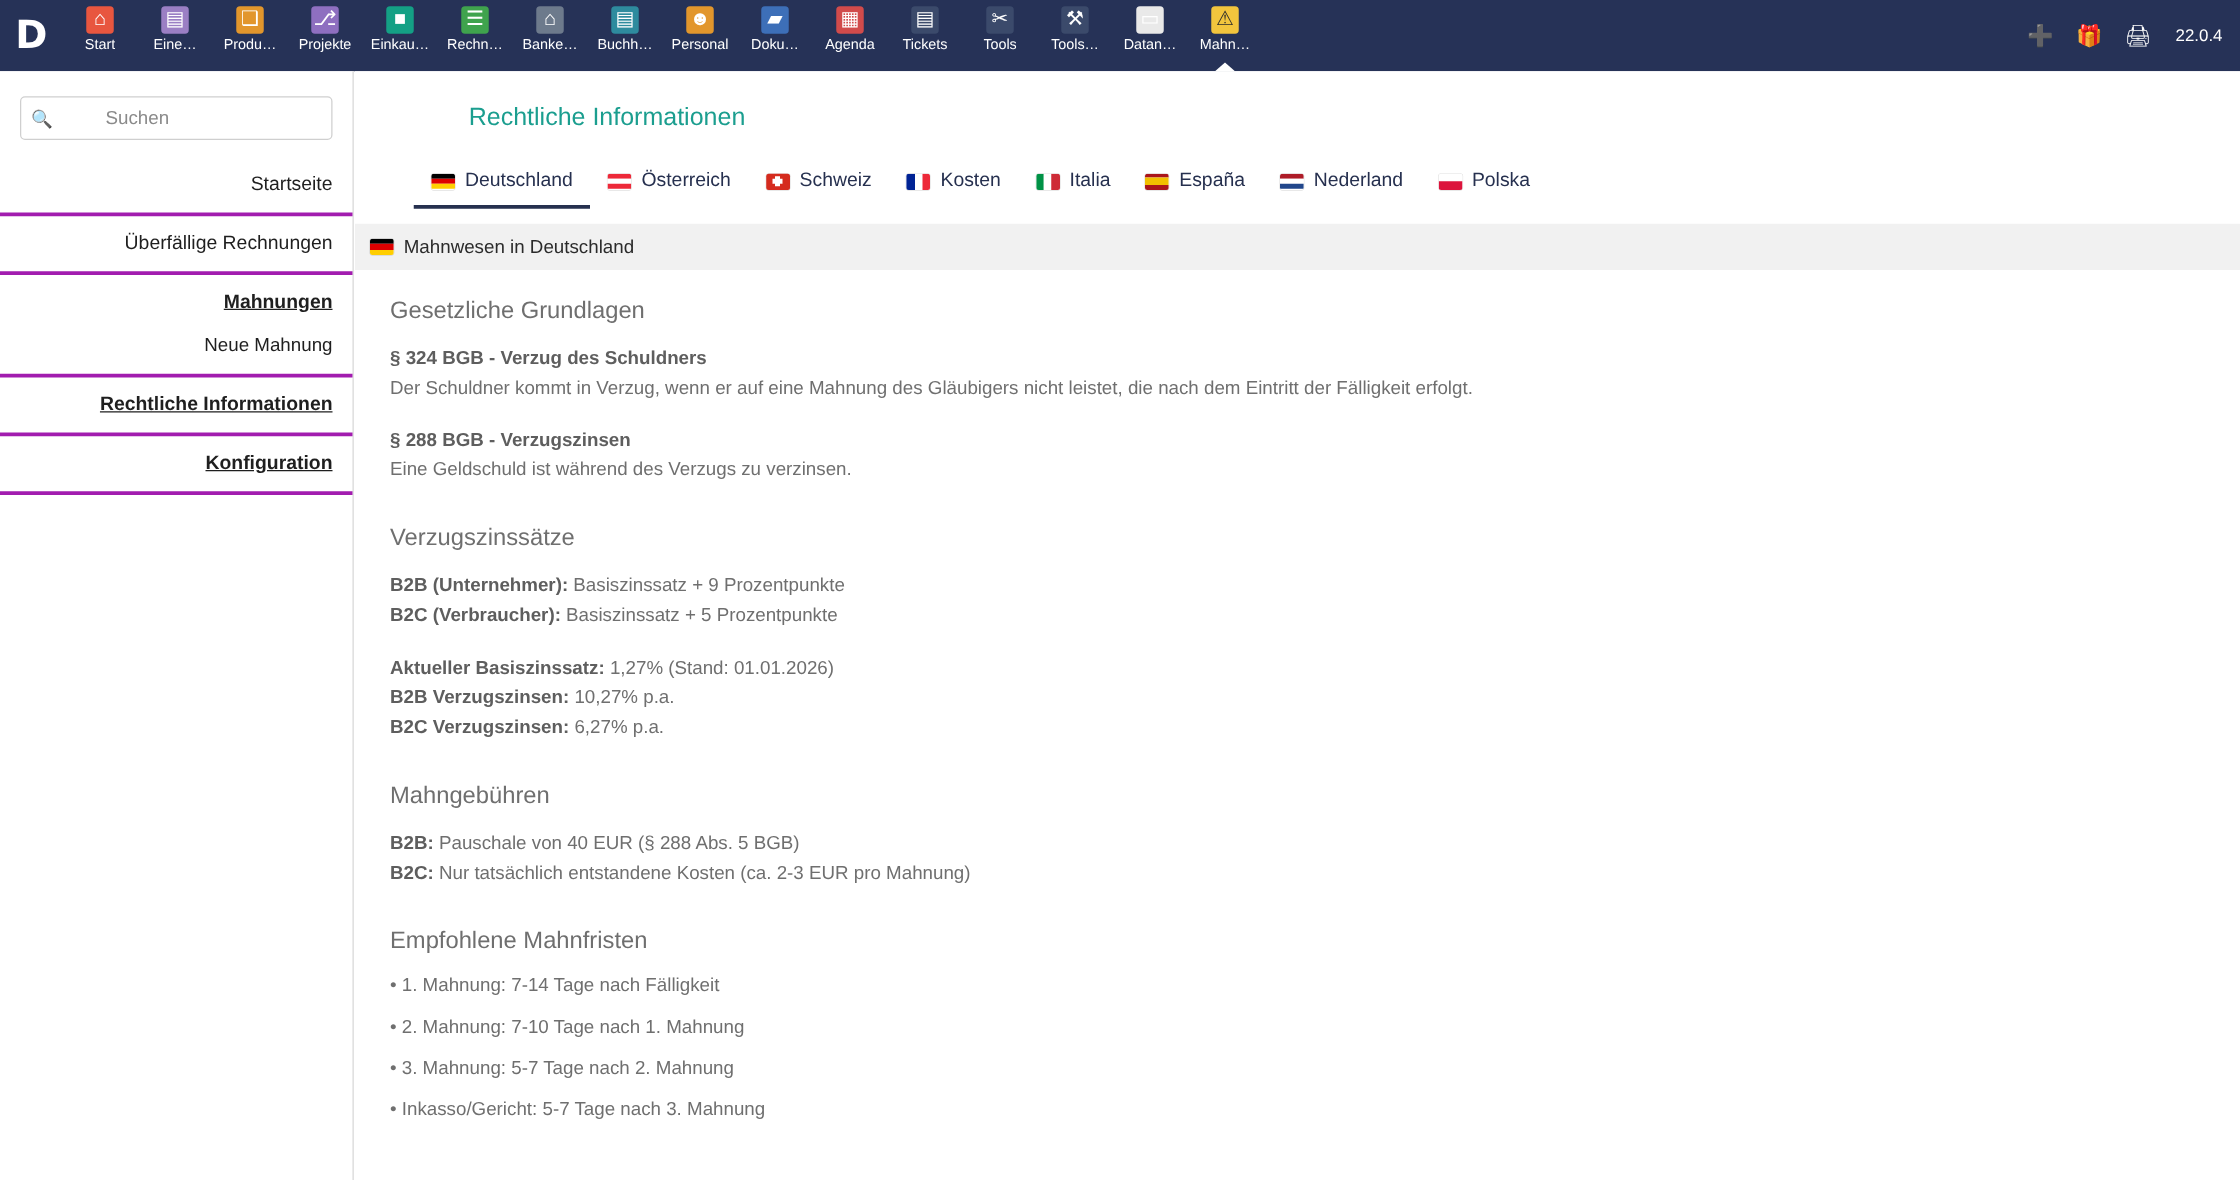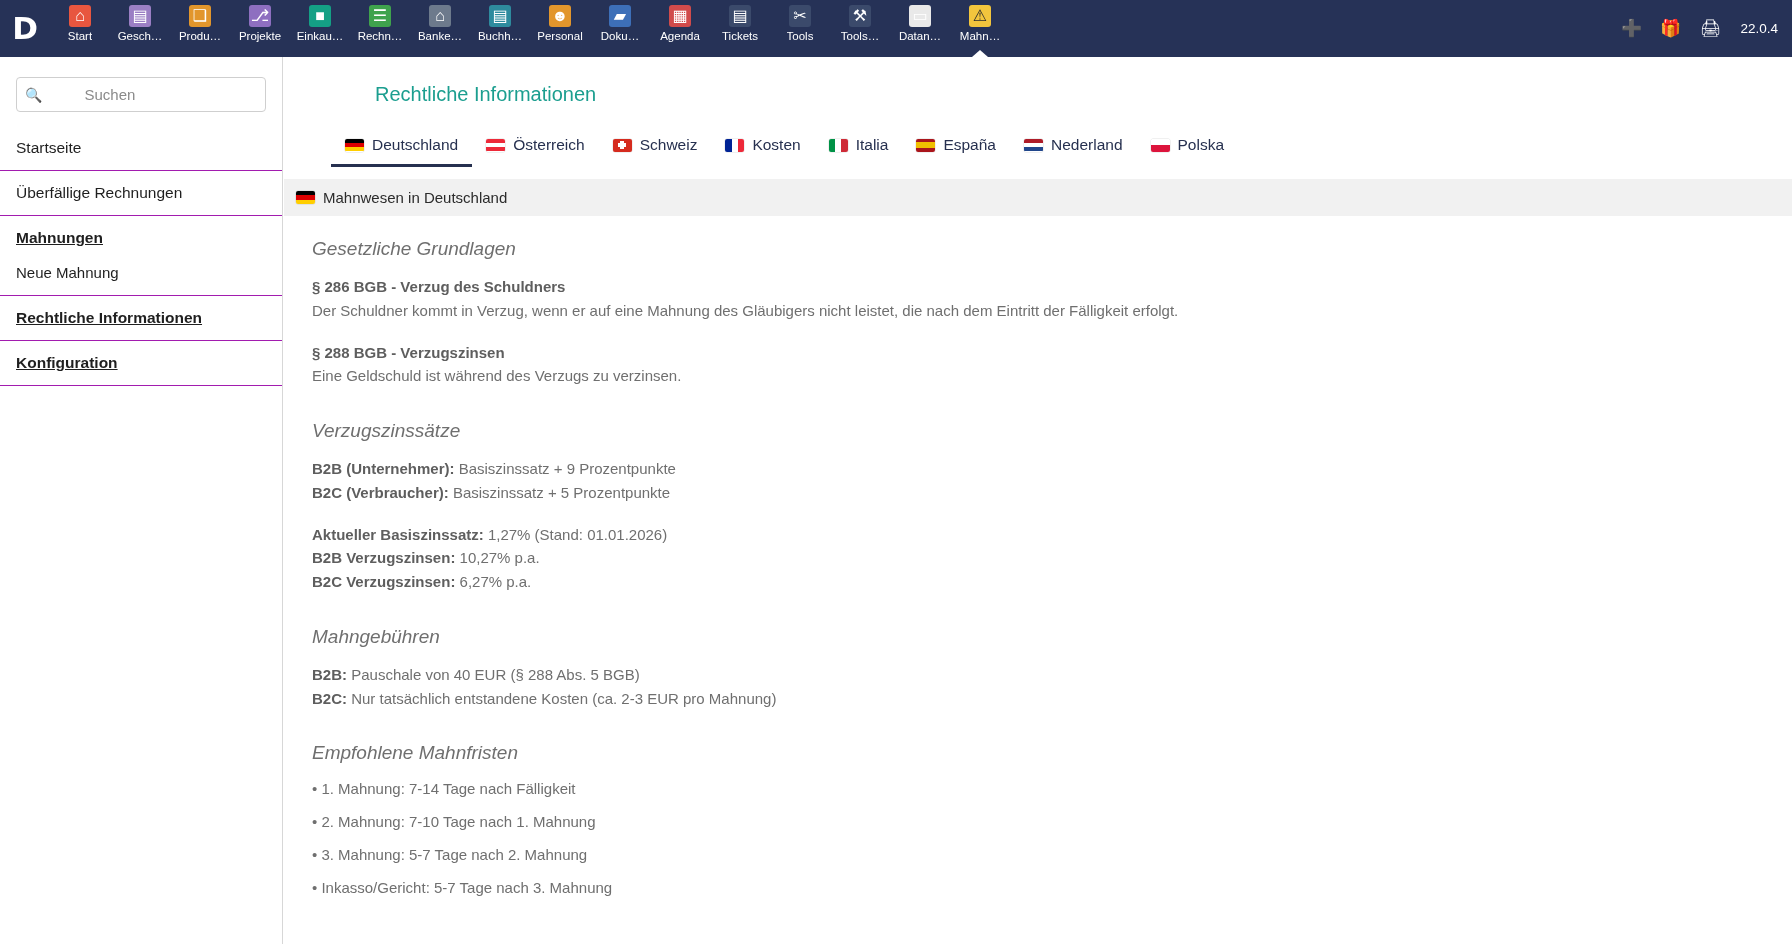--- a/index.html
+++ b/index.html
@@ -92,21 +92,21 @@
     margin-left: 32px;
   }
   #search-input::placeholder { color: #8a8a8a; }
   #search-box .s-caret {
     width: 0; height: 0;
     border-left: 5px solid transparent;
     border-right: 5px solid transparent;
     border-top: 6px solid #9a9a9a;
     margin-left: 6px;
   }
-  .side-section { border-bottom: 1px solid #a21caf; }
+  .side-section { border-bottom: 3px solid #a21caf; text-align: right; }
   .side-link {
     padding: 13px 16px;
     font-size: 15.5px;
     color: #1f1f1f;
     cursor: pointer;
   }
   .side-link.bold { font-weight: bold; text-decoration: underline; }
   .side-sub {
     padding: 4px 16px 14px 16px;
     font-size: 15px;
@@ -185,21 +185,20 @@
     padding-left: 12px;
     gap: 8px;
     font-size: 15px;
     color: #2b2b2b;
   }
 
   #content-body { padding: 22px 0 0 28px; }
   h2.sec {
     font-size: 19px; color: #6f6f6f; font-weight: 400;
     margin: 0 0 16px 0;
-    font-style: italic;
   }
   h2.sec.spaced { margin-top: 33px; }
   .para { margin: 0 0 6px 0; font-size: 15px; color: #6f6f6f; line-height: 1.45; }
   .para b { color: #5e5e5e; }
   .para.gap { margin-bottom: 20px; }
   .para.tight { margin-bottom: 2px; }
   .bullet { font-size: 15px; color: #6f6f6f; margin: 0 0 16px 0; }
 </style>
 </head>
 <body>
@@ -208,21 +207,21 @@
   <div id="logo-area">
     <span class="logo-glyph">D</span>
   </div>
   <div id="menu-items">
       <div class="menu-item">
         <span class="mi-icon" style="background: rgb(232, 86, 63); color: rgb(255, 255, 255);">⌂</span>
         <span class="mi-label">Start</span>
       </div>
       <div class="menu-item">
         <span class="mi-icon" style="background: rgb(155, 127, 196); color: rgb(255, 255, 255);">▤</span>
-        <span class="mi-label">Gesch…</span>
+        <span class="mi-label">Eine…</span>
       </div>
       <div class="menu-item">
         <span class="mi-icon" style="background: rgb(226, 150, 44); color: rgb(255, 255, 255);">❑</span>
         <span class="mi-label">Produ…</span>
       </div>
       <div class="menu-item">
         <span class="mi-icon" style="background: rgb(142, 111, 192); color: rgb(255, 255, 255);">⎇</span>
         <span class="mi-label">Projekte</span>
       </div>
       <div class="menu-item">
@@ -378,21 +377,21 @@
         <i style="background:#dd0000"></i>
         <i style="background:#ffce00"></i>
       </span>
     <span>Mahnwesen in Deutschland</span>
   </div>
 
   <div id="content-body">
     <h2 class="sec">Gesetzliche Grundlagen</h2>
 
     <p class="para tight">
-      <b>§ 286 BGB - Verzug des Schuldners</b>
+      <b>§ 324 BGB - Verzug des Schuldners</b>
     </p>
     <p class="para gap">Der Schuldner kommt in Verzug, wenn er auf eine Mahnung des Gläubigers nicht leistet, die nach dem Eintritt der Fälligkeit erfolgt.</p>
 
     <p class="para tight">
       <b>§ 288 BGB - Verzugszinsen</b>
     </p>
     <p class="para">Eine Geldschuld ist während des Verzugs zu verzinsen.</p>
 
     <h2 class="sec spaced">Verzugszinssätze</h2>
 

